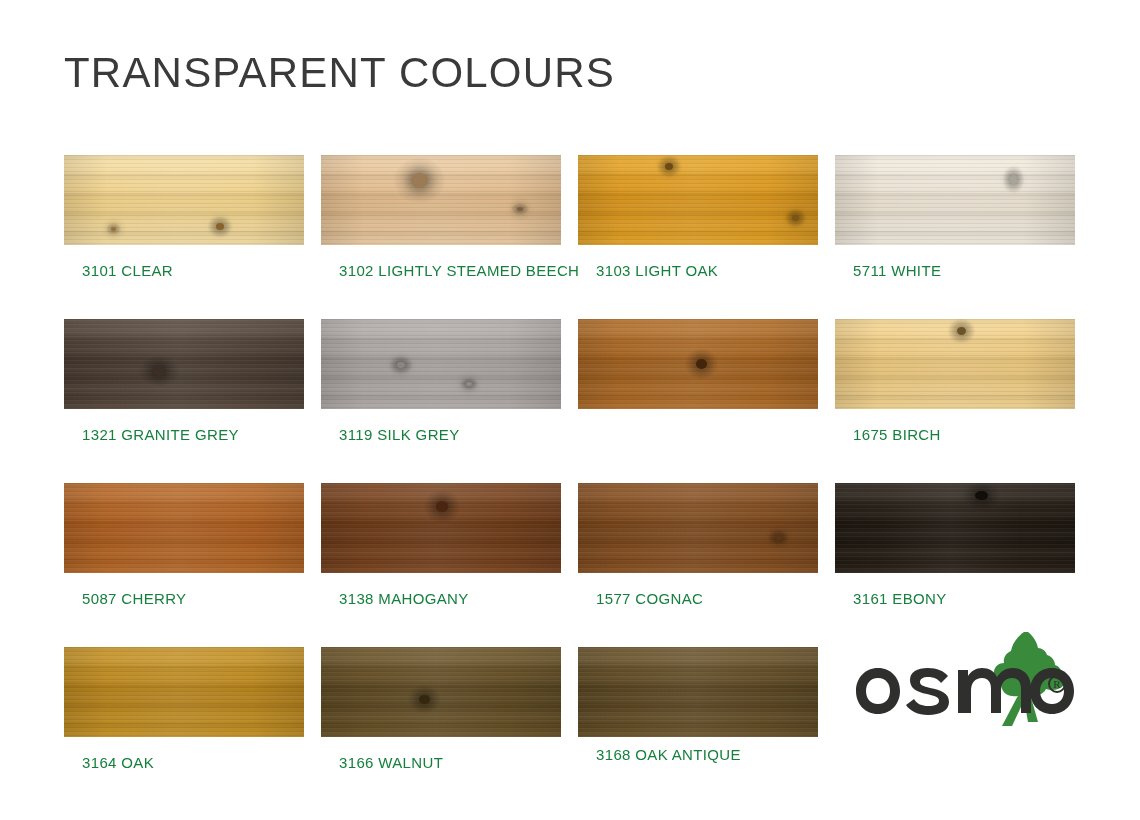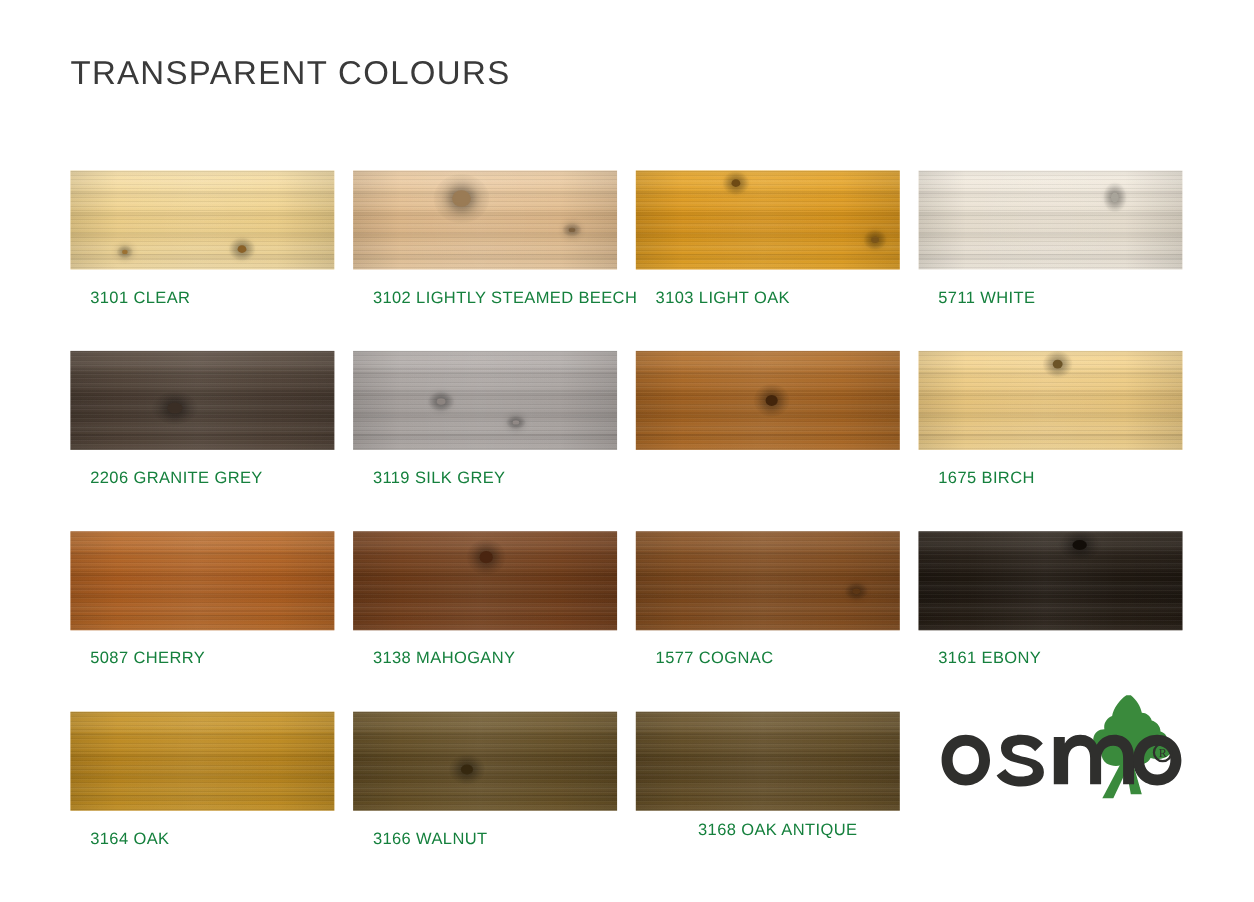--- a/index.html
+++ b/index.html
@@ -17,21 +17,21 @@
   .page {
     position: absolute;
     inset: 0;
   }
 
   
   .page-title {
     position: absolute;
     left: 64px;
     top: 52px;
-    font-size: 30px;
+    font-size: 42px;
     font-weight: 300;
     letter-spacing: 1.2px;
     color: #3a3a3a;
     white-space: nowrap;
     line-height: 1;
   }
 
   
   .grid {
     position: absolute;
@@ -115,21 +115,20 @@
   .swatch-label {
     margin-top: 17px;
     padding-left: 18px;
     font-size: 15px;
     color: #15803d;
     letter-spacing: .35px;
     white-space: nowrap;
   }
   .swatch-cell.label-high .swatch-label {
     margin-top: 9px;
-    text-align: center;
   }
 
   
   .logo {
     position: absolute;
     left: 852px;
     top: 630px;
     width: 224px;
     height: 96px;
   }
@@ -197,21 +196,21 @@
       </div>
       <div class="swatch-cell">
         <div class="swatch" style="background: linear-gradient(rgb(87, 72, 60) 0%, rgb(70, 57, 47) 55%, rgb(87, 72, 60) 100%);">
           <div class="shade"></div>
           <div class="grain2"></div>
           <div class="grain"></div>
           <div class="sheen"></div>
           <div class="knot-halo" style="left: 74px; top: 37px; width: 42px; height: 30px;"></div>
           <div class="knot" style="left: 88px; top: 47px; width: 14px; height: 10px; background: rgb(58, 46, 37);"></div>
         </div>
-        <div class="swatch-label">2206 GRANITE GREY</div>
+        <div class="swatch-label">1321 GRANITE GREY</div>
       </div>
       <div class="swatch-cell">
         <div class="swatch" style="background: linear-gradient(rgb(180, 174, 171) 0%, rgb(164, 158, 155) 55%, rgb(180, 174, 171) 100%);">
           <div class="shade"></div>
           <div class="grain2"></div>
           <div class="grain"></div>
           <div class="sheen"></div>
           <div class="knot-halo" style="left: 68px; top: 37px; width: 24px; height: 18px;"></div>
           <div class="knot" style="left: 76px; top: 43px; width: 8px; height: 6px; background: rgb(140, 132, 128);"></div>
           <div class="knot-halo" style="left: 139px; top: 59px; width: 18px; height: 12px;"></div>

